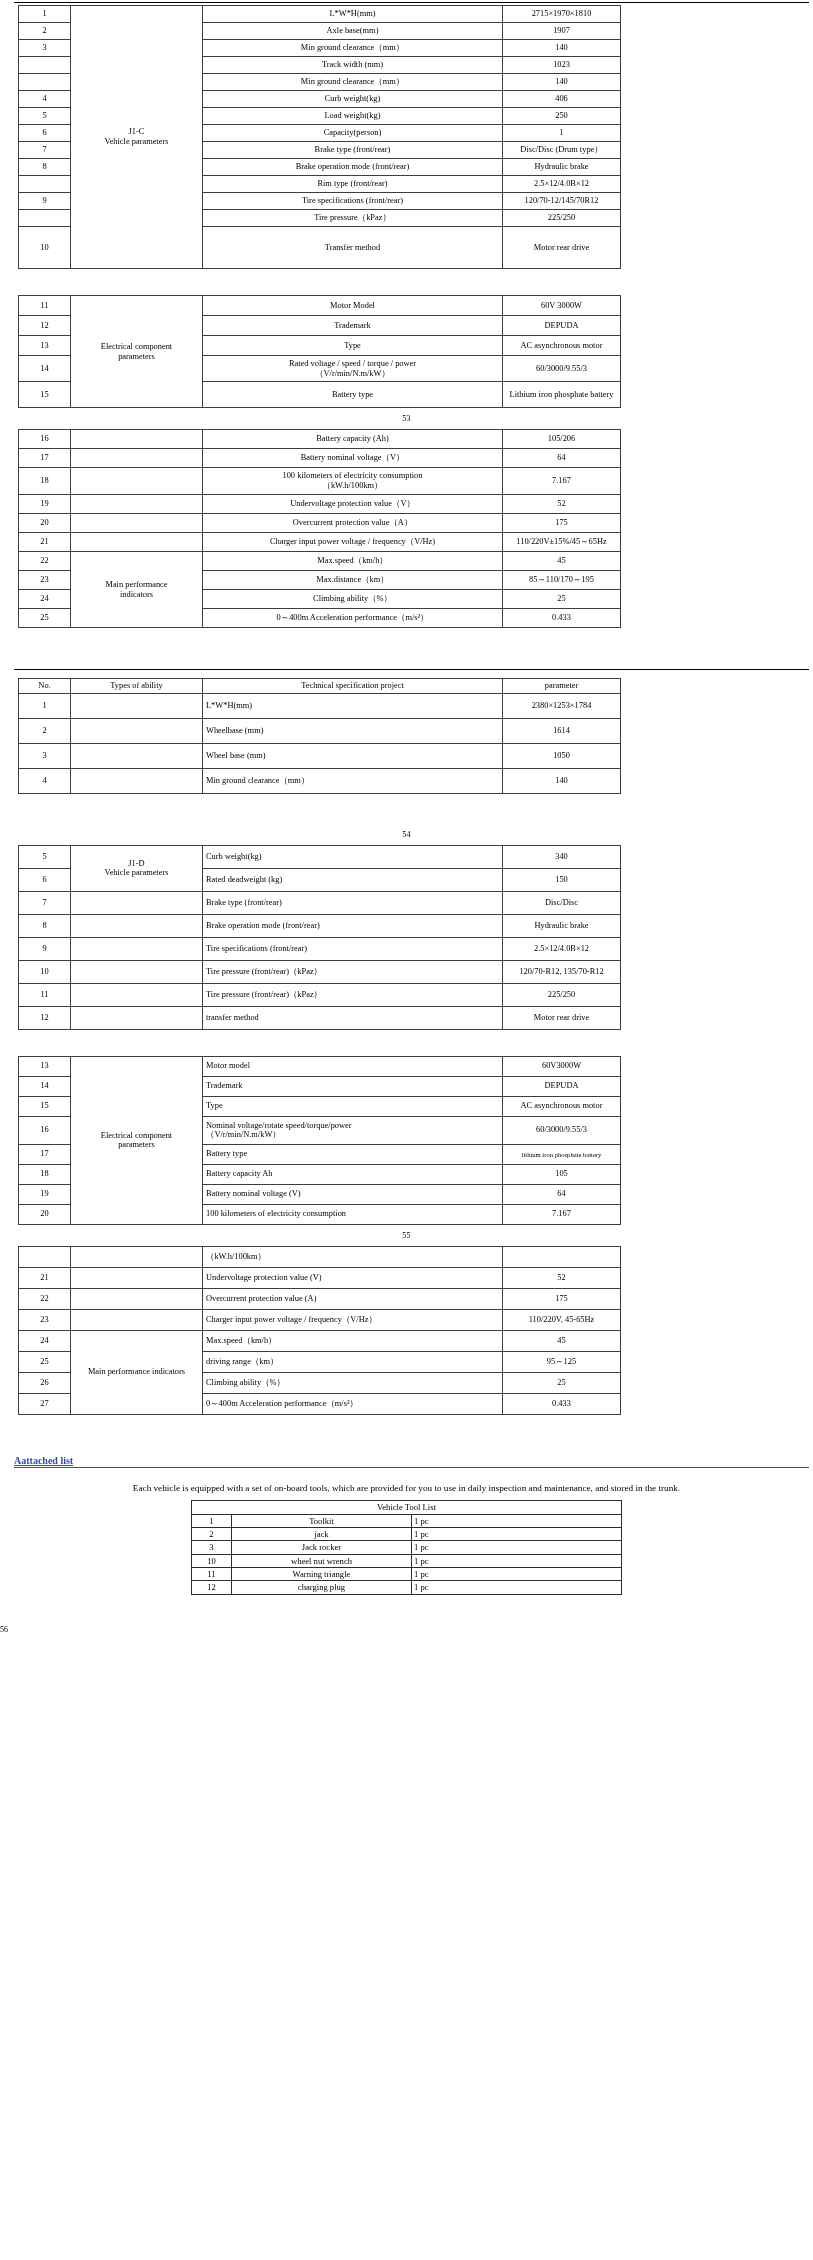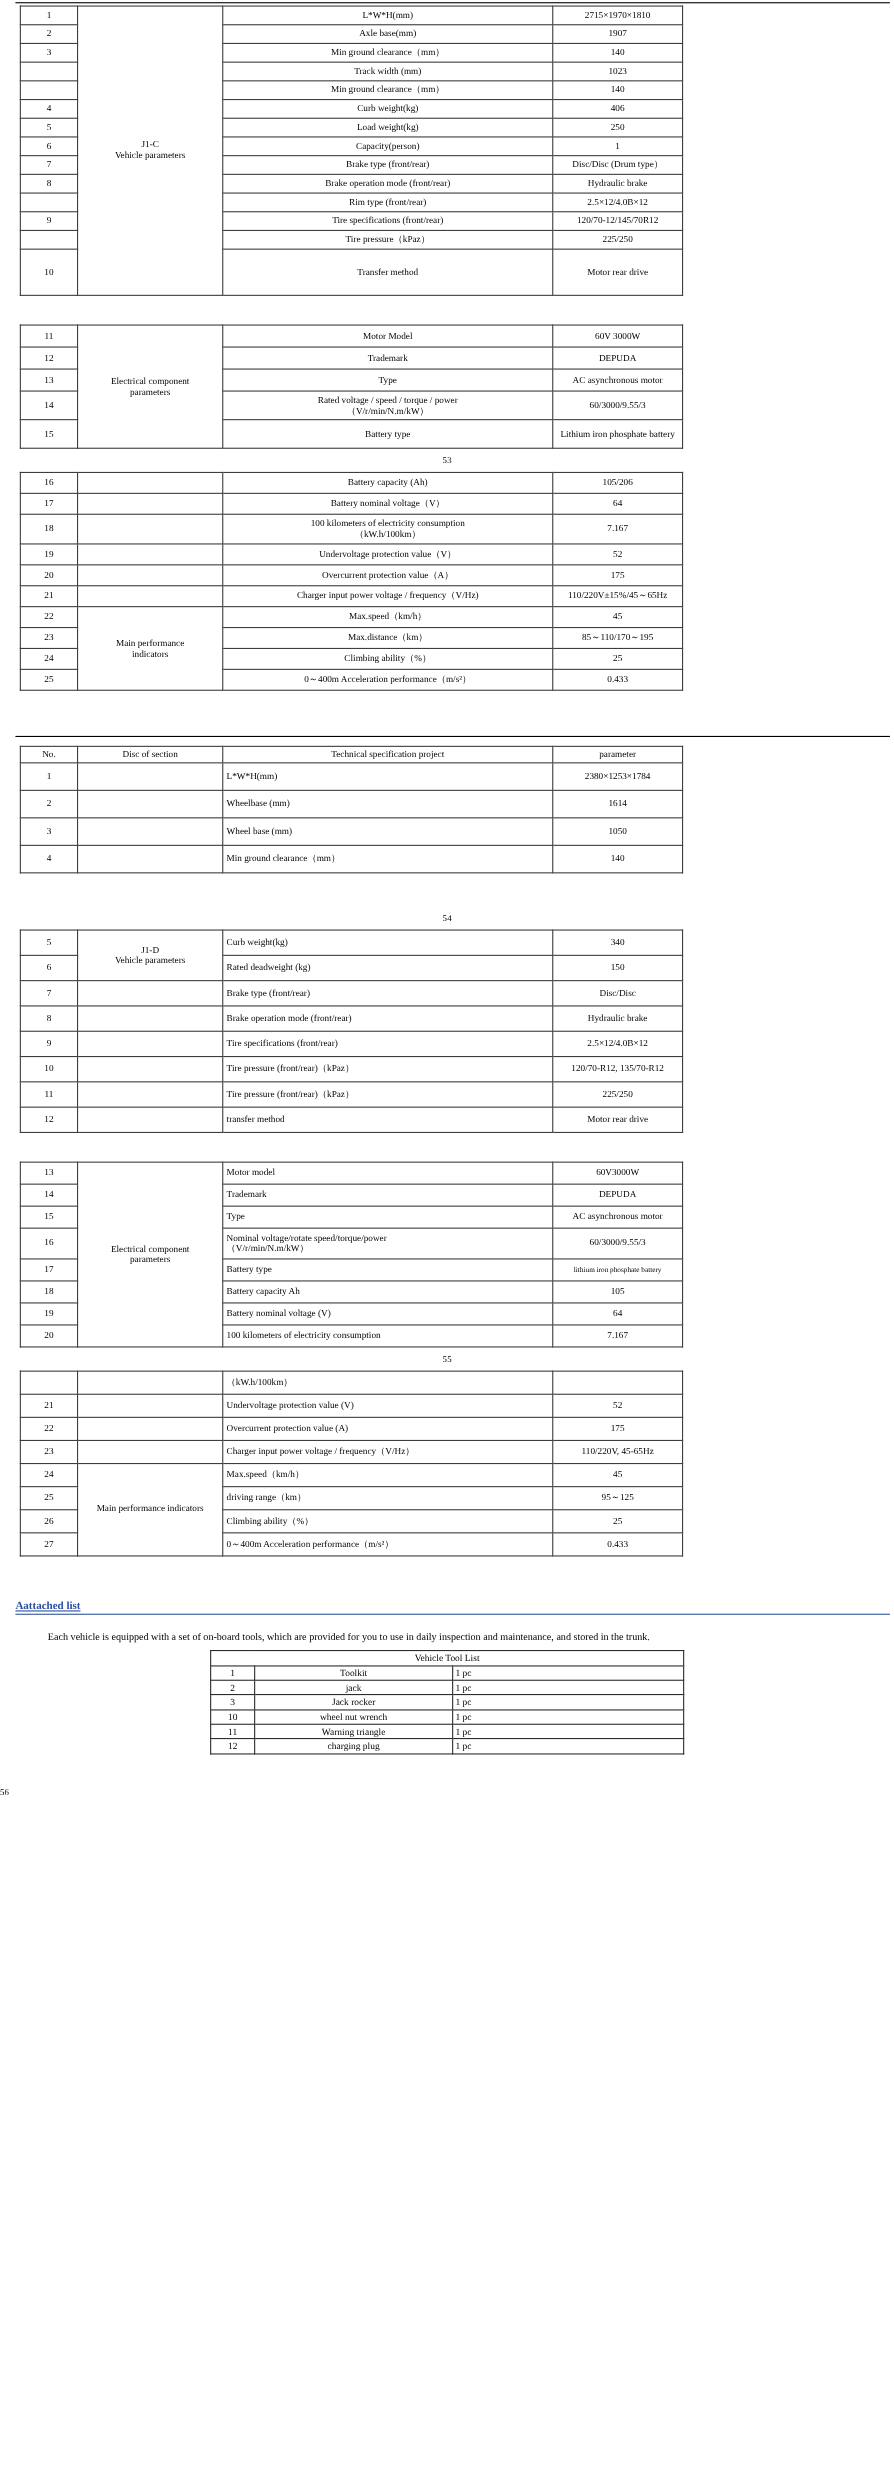--- a/index.html
+++ b/index.html
@@ -87,21 +87,21 @@
 
   .tools-heading {
     text-align: center;
     font-weight: bold;
     font-size: 15.5px;
     margin: 8px 0 14px 0;
   }
   .tools-intro {
     width: 726px;
     margin: 0 auto 6px auto;
-    text-align: left;
+    text-align: center;
     font-size: 9.2px;
     line-height: 1.35;
   }
   table.tools {
     border-collapse: collapse;
     table-layout: fixed;
     margin: 0 auto;
     width: 430px;
   }
   table.tools td {
@@ -345,21 +345,21 @@
     <table class="doc" id="t-j1d-1">
       <colgroup>
           <col class="c-num">
           <col class="c-type">
           <col class="c-spec">
           <col class="c-param">
         </colgroup>
       <tbody id="body-j1d-1">
         <tr class="hdr-row">
           <td>No.</td>
-          <td>Disc of section</td>
+          <td>Types of ability</td>
           <td>Technical specification project</td>
           <td>parameter</td>
         </tr>
       <tr style="height: 25px;">
             <td class="c-num">1</td>
             <td class="c-type"></td>
             <td class="c-spec left">L*W*H(mm)</td>
             <td class="c-param">2380×1253×1784</td>
           </tr>
           <tr style="height: 25px;">

